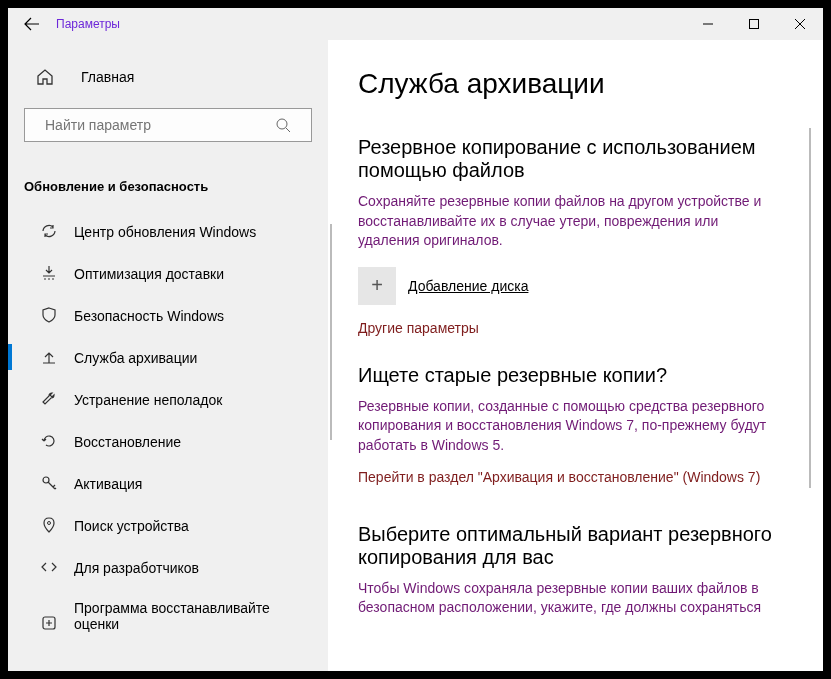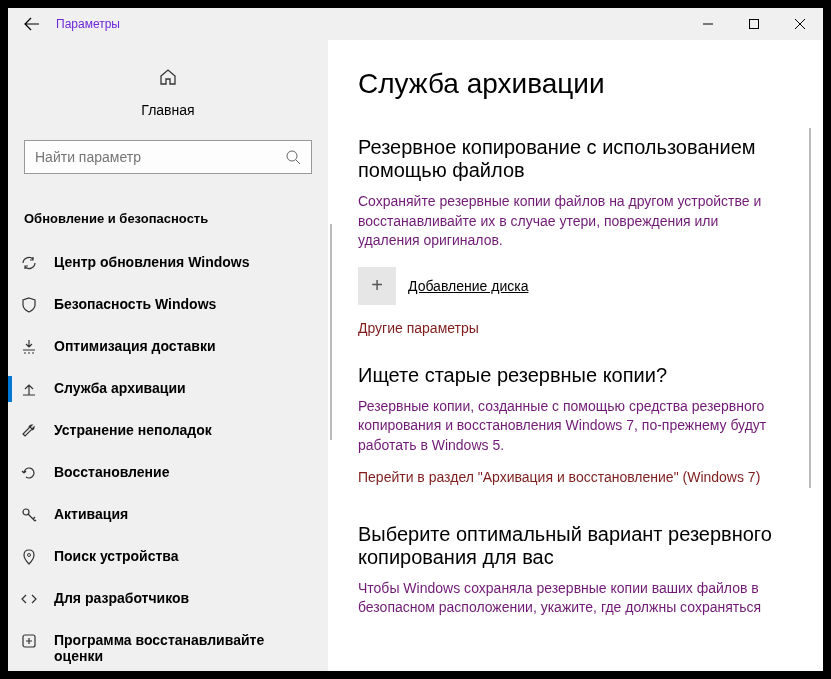--- a/index.html
+++ b/index.html
@@ -5,28 +5,28 @@
 * { margin: 0; padding: 0; box-sizing: border-box; font-family: "Segoe UI", -apple-system, sans-serif; }
 body { background: #000; width: 831px; height: 679px; overflow: hidden; }
 .window { position: absolute; top: 8px; left: 8px; right: 8px; bottom: 8px; background: #fff; display: flex; flex-direction: column; }
 .titlebar { height: 32px; display: flex; align-items: center; background: #f0f0f0; }
 .titlebar .back { width: 48px; display: flex; align-items: center; justify-content: center; cursor: pointer; }
 .titlebar .title { font-size: 12px; color: #6d28d9; }
 .titlebar .spacer { flex: 1; }
 .titlebar .winbtn { width: 46px; height: 32px; display: flex; align-items: center; justify-content: center; cursor: pointer; }
 .body { flex: 1; display: flex; overflow: hidden; }
 .sidebar { width: 320px; background: #f0f0f0; padding-top: 18px; overflow-y: auto; position: relative; }
-.home { display: flex; align-items: center; gap: 16px; padding: 10px 28px; margin-bottom: 12px; cursor: pointer; flex-direction: column; }
+.home { display: flex; align-items: center; gap: 27px; padding: 10px 28px; margin-bottom: 12px; cursor: pointer; }
 .home svg { flex-shrink: 0; }
 .home span { font-size: 14px; }
-.searchbox { margin: 0 16px 18px; height: 34px; border: 1px solid #999; background: #fdfdfd; display: flex; align-items: center; padding: 0 10px; }
+.searchbox { margin: 0 16px 18px; height: 34px; border: 1px solid #999; background: #fdfdfd; display: flex; align-items: center; padding: 0 20px; }
 .searchbox input { flex: 1; border: none; outline: none; background: transparent; font-size: 14px; color: #666; }
 .section-title { padding: 8px 16px 16px; font-size: 13px; font-weight: 600; margin-top: 29px; }
 .navlist { list-style: none; }
-.navitem { display: flex; align-items: flex-start; gap: 16px; padding: 12px 12px; cursor: pointer; position: relative; font-size: 14px; font-weight: bold; }
+.navitem { display: flex; align-items: flex-end; gap: 16px; padding: 12px 32px; cursor: pointer; position: relative; font-size: 14px; }
 .navitem.selected::before { content: ""; position: absolute; left: 0; top: 8px; bottom: 8px; width: 4px; background: #0078d4; }
 .navitem svg { flex-shrink: 0; }
 .main { flex: 1; padding: 28px 40px 0 30px; overflow-y: auto; position: relative; }
 .main h1 { font-size: 28px; font-weight: 400; margin-bottom: 36px; }
 .main h2 { font-size: 20px; font-weight: 400; margin-bottom: 10px; margin-top: 18px; }
 .main p { font-size: 14px; color: #701a75; line-height: 1.4; margin-bottom: 12px; }
 .addrow { display: flex; align-items: center; gap: 12px; margin: 16px 0 14px; cursor: pointer; }
 .addbtn { width: 38px; height: 38px; background: #e6e6e6; display: flex; align-items: center; justify-content: center; font-size: 20px; color: #555; }
 .addrow span { font-size: 14px; text-decoration: underline; }
 .link { font-size: 14px; color: #7f1d1d; cursor: pointer; display: inline-block; margin-bottom: 10px; }
@@ -86,29 +86,29 @@
 
       <ul class="navlist">
         <li class="navitem">
           <svg width="18" height="18" viewBox="0 0 18 18">
               <path d="M3 9 a6 6 0 0 1 10 -4 M15 9 a6 6 0 0 1 -10 4 M13 3 v3 h-3 M5 15 v-3 h3" stroke="#333" fill="none" stroke-width="1.2"></path>
             </svg>
           <span>Центр обновления Windows</span>
         </li>
         <li class="navitem">
           <svg width="18" height="18" viewBox="0 0 18 18">
+              <path d="M9 2 v7 M6 6 l3 3 l3 -3 M3 12 h12 M4 15 h2 M8 15 h2 M12 15 h2" stroke="#333" fill="none" stroke-width="1.2"></path>
+            </svg>
+          <span>Оптимизация доставки</span>
+        </li>
+        <li class="navitem">
+          <svg width="18" height="18" viewBox="0 0 18 18">
               <path d="M9 2 L15 4 V9 C15 13 9 16 9 16 C9 16 3 13 3 9 V4 Z" stroke="#333" fill="none" stroke-width="1.2"></path>
             </svg>
           <span>Безопасность Windows</span>
-        </li>
-        <li class="navitem">
-          <svg width="18" height="18" viewBox="0 0 18 18">
-              <path d="M9 2 v7 M6 6 l3 3 l3 -3 M3 12 h12 M4 15 h2 M8 15 h2 M12 15 h2" stroke="#333" fill="none" stroke-width="1.2"></path>
-            </svg>
-          <span>Оптимизация доставки</span>
         </li>
         <li class="navitem selected">
           <svg width="18" height="18" viewBox="0 0 18 18">
               <path d="M9 15 V5 M5 9 l4 -4 l4 4 M3 15 h12" stroke="#333" fill="none" stroke-width="1.2"></path>
             </svg>
           <span>Служба архивации</span>
         </li>
         <li class="navitem">
           <svg width="18" height="18" viewBox="0 0 18 18">
               <path d="M12 3 a3 3 0 0 0 -3 3 l-6 6 l2 2 l6 -6 a3 3 0 0 0 3 -3 l-2 2 l-2 -2 z" stroke="#333" fill="none" stroke-width="1.2"></path>

